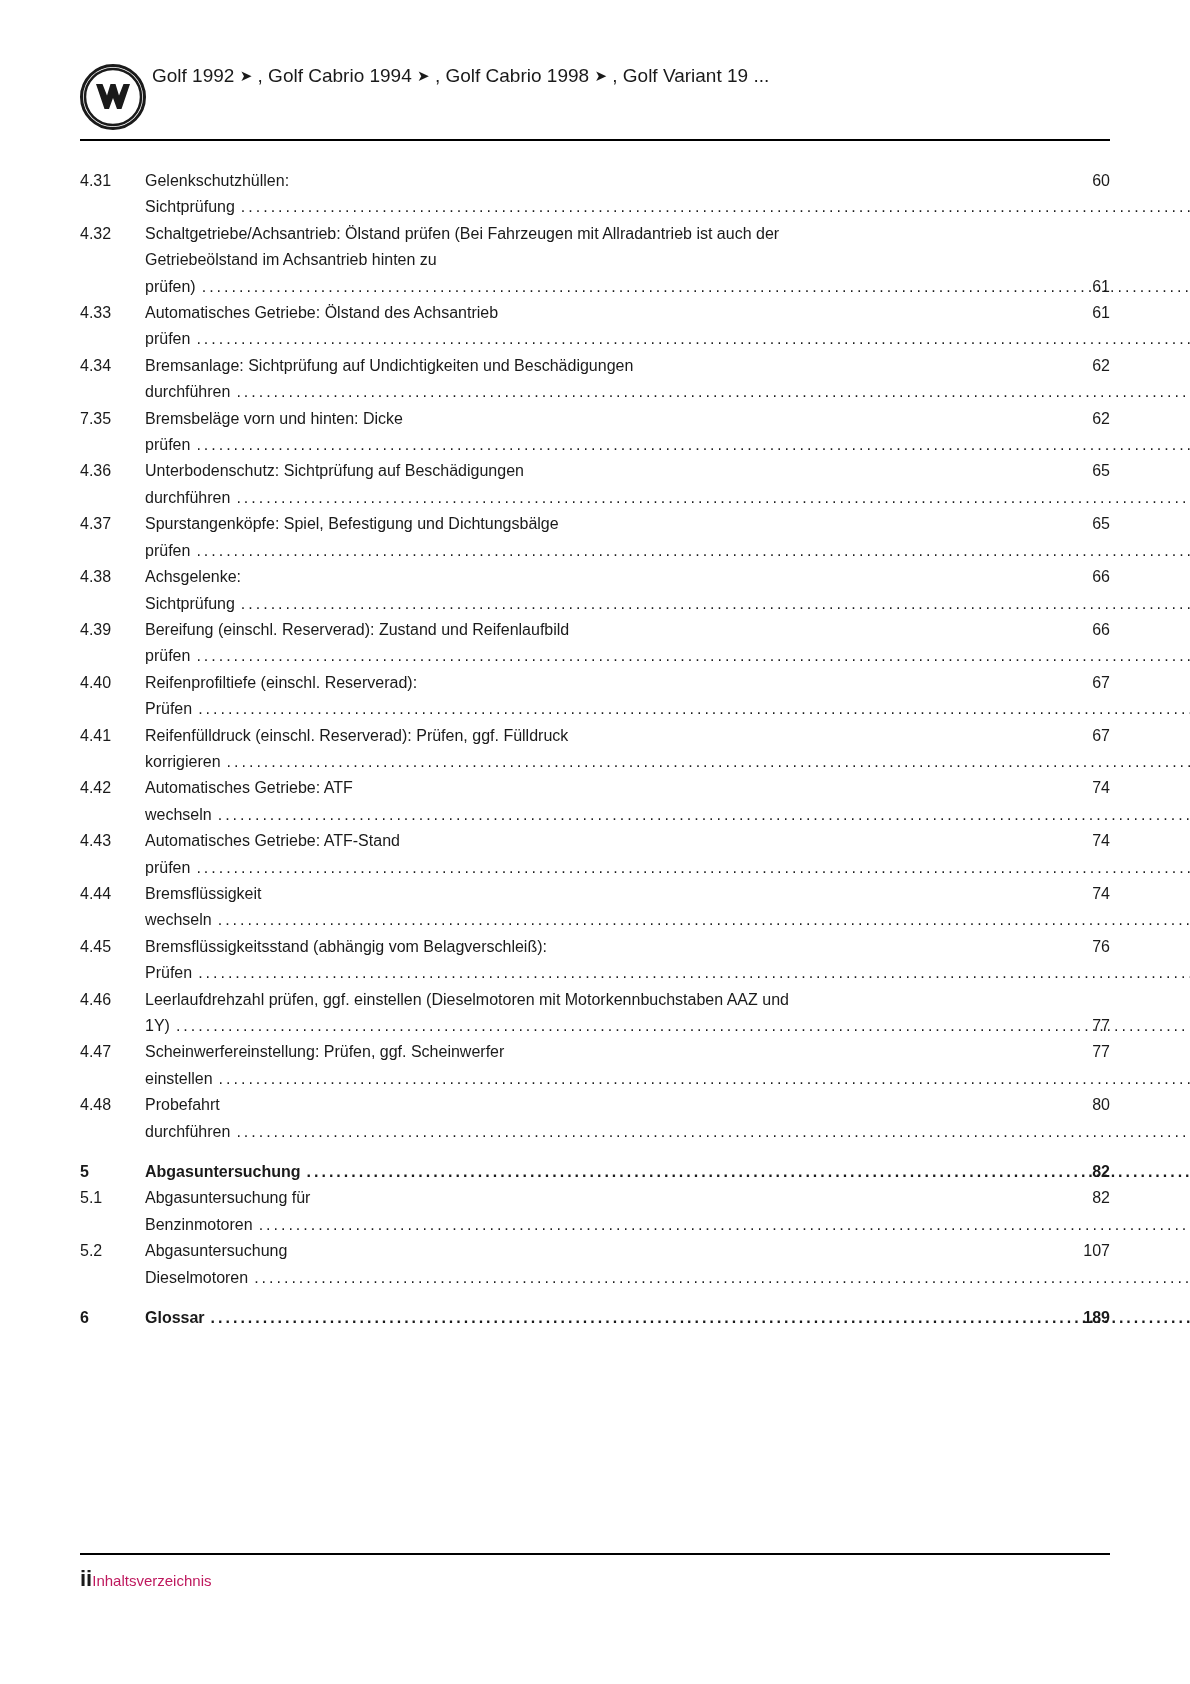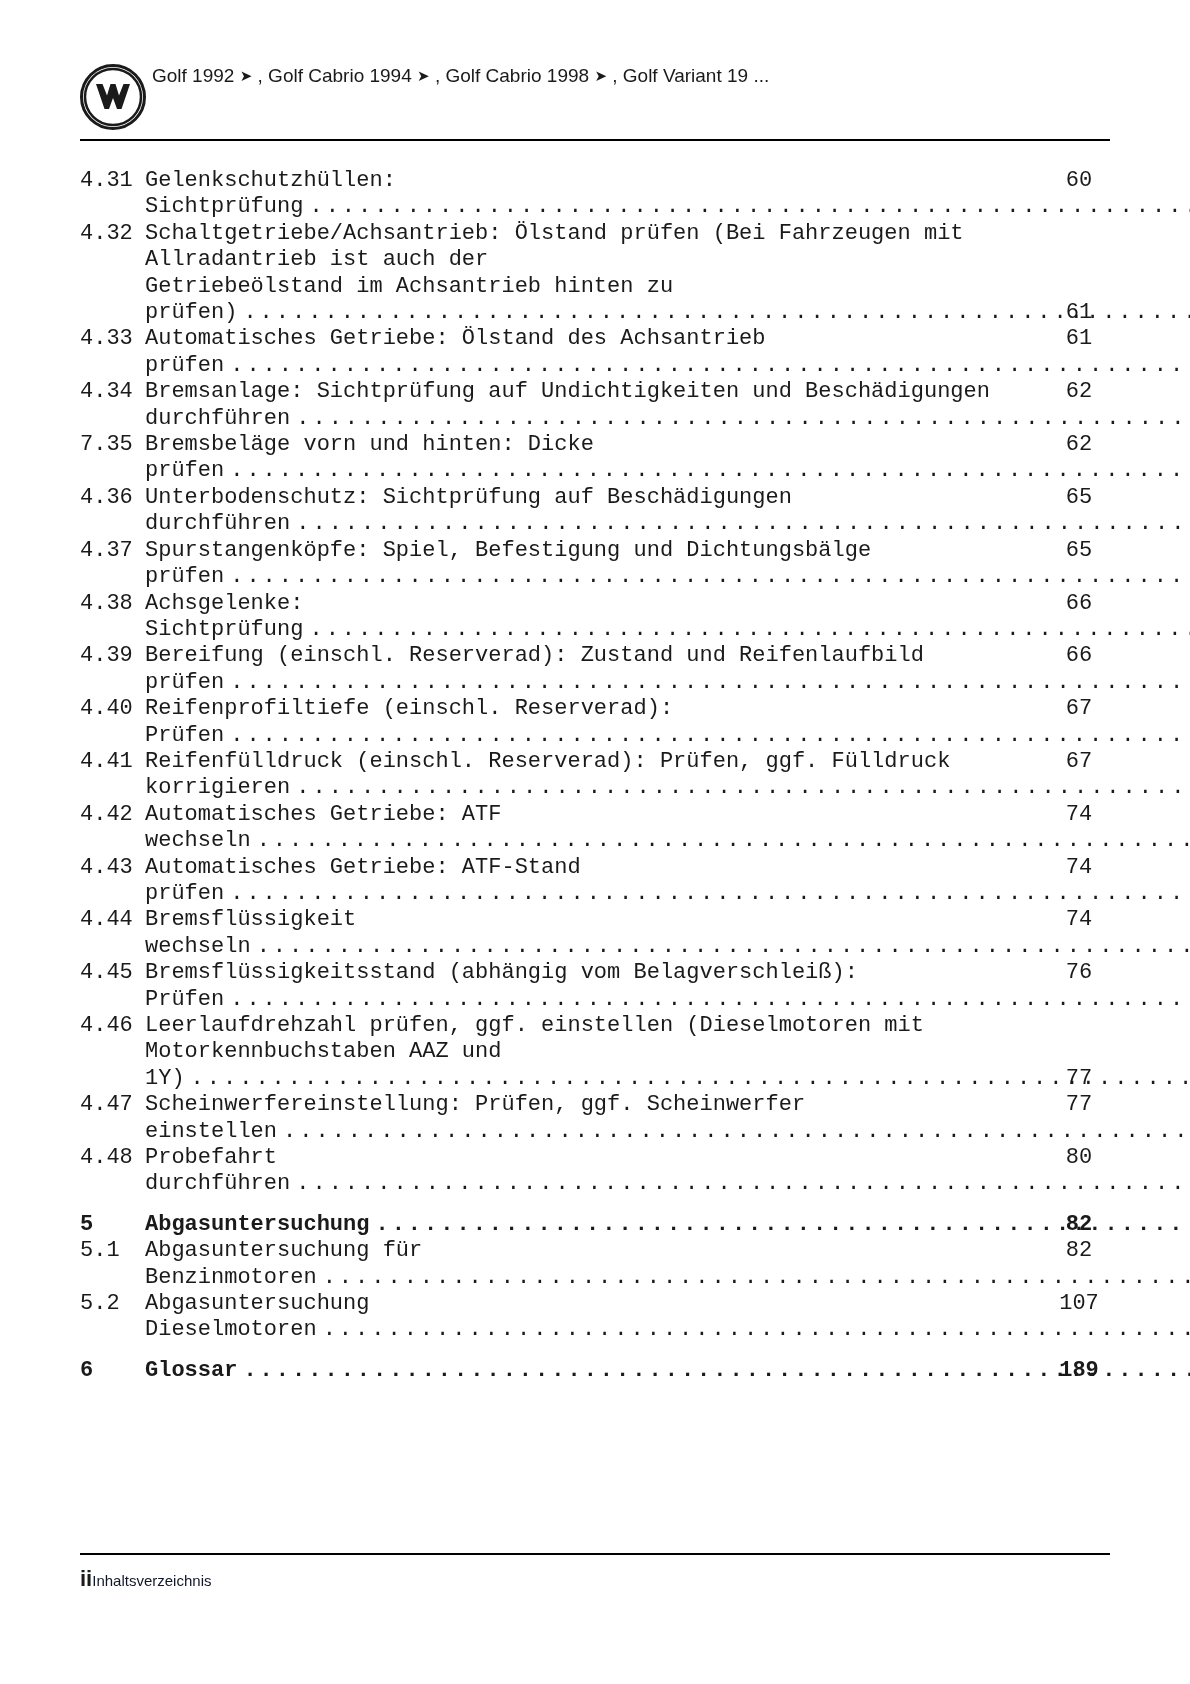--- a/index.html
+++ b/index.html
@@ -80,40 +80,39 @@
   
   .toc {
     position: absolute;
     left: 80px;
     top: 168px;
     width: 1030px;
   }
   .toc-row {
     display: flex;
     align-items: flex-start;
-    font-size: 22px;
+    font-size: 16px;
     line-height: 26.4px;
     color: #1a1a1a;
     margin-bottom: 0px;
-    font-family: Liberation Mono, monospace;
   }
   .toc-row .num {
     width: 65px;
     flex: 0 0 65px;
     white-space: nowrap;
   }
   .toc-row .mid {
     flex: 1 1 auto;
     min-width: 0;
     position: relative;
   }
   .toc-row .pg {
     width: 62px;
     flex: 0 0 62px;
-    text-align: center;
+    text-align: right;
     white-space: nowrap;
   }
   .title-wrap {
     display: block;
   }
   .title-inline {
     display: inline;
   }
   .leader {
     display: inline;
@@ -150,21 +149,21 @@
     align-items: baseline;
   }
   .footer .folio {
     font-size: 22px;
     font-weight: bold;
     color: #1a1a1a;
     margin-right: 0;
   }
   .footer .foot-label {
     font-size: 15px;
-    color: #0f172a;
+    color: #be185d;
   }
 </style>
 </head>
 <body>
 
 <div class="page">
 
   <div class="header">
     <div class="vw-logo">
       <svg width="60" height="60" viewBox="0 0 60 60" aria-hidden="true">

